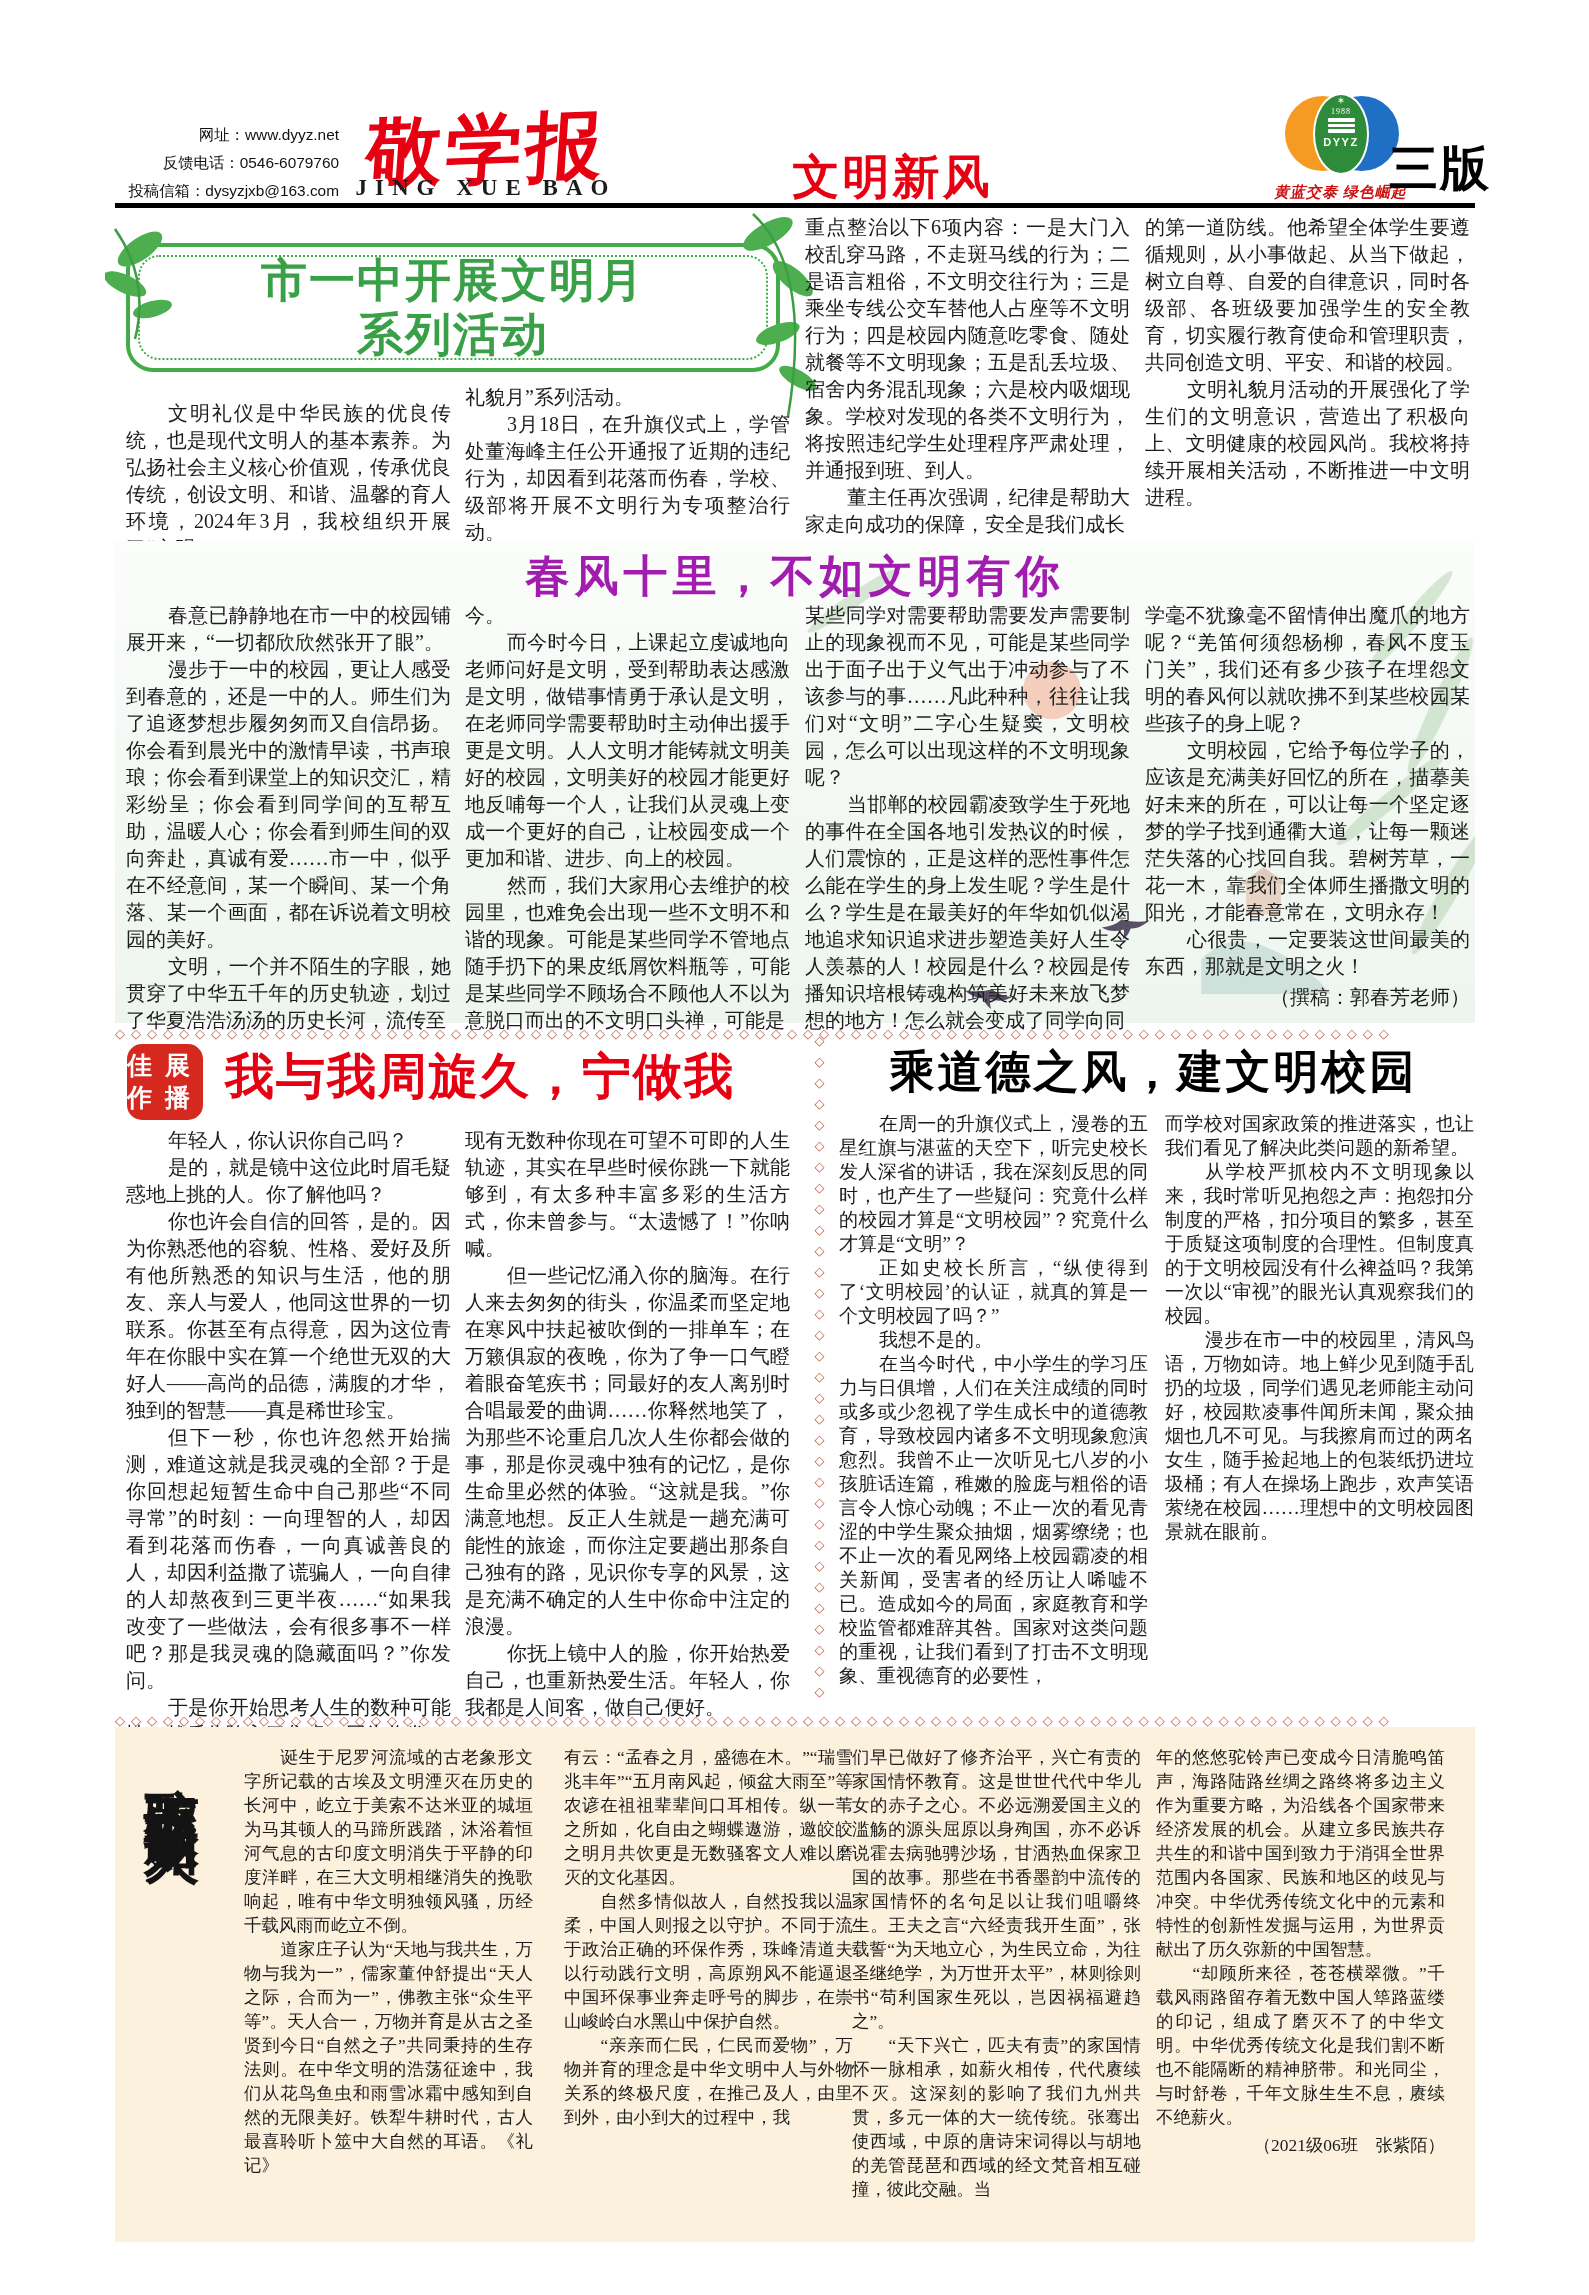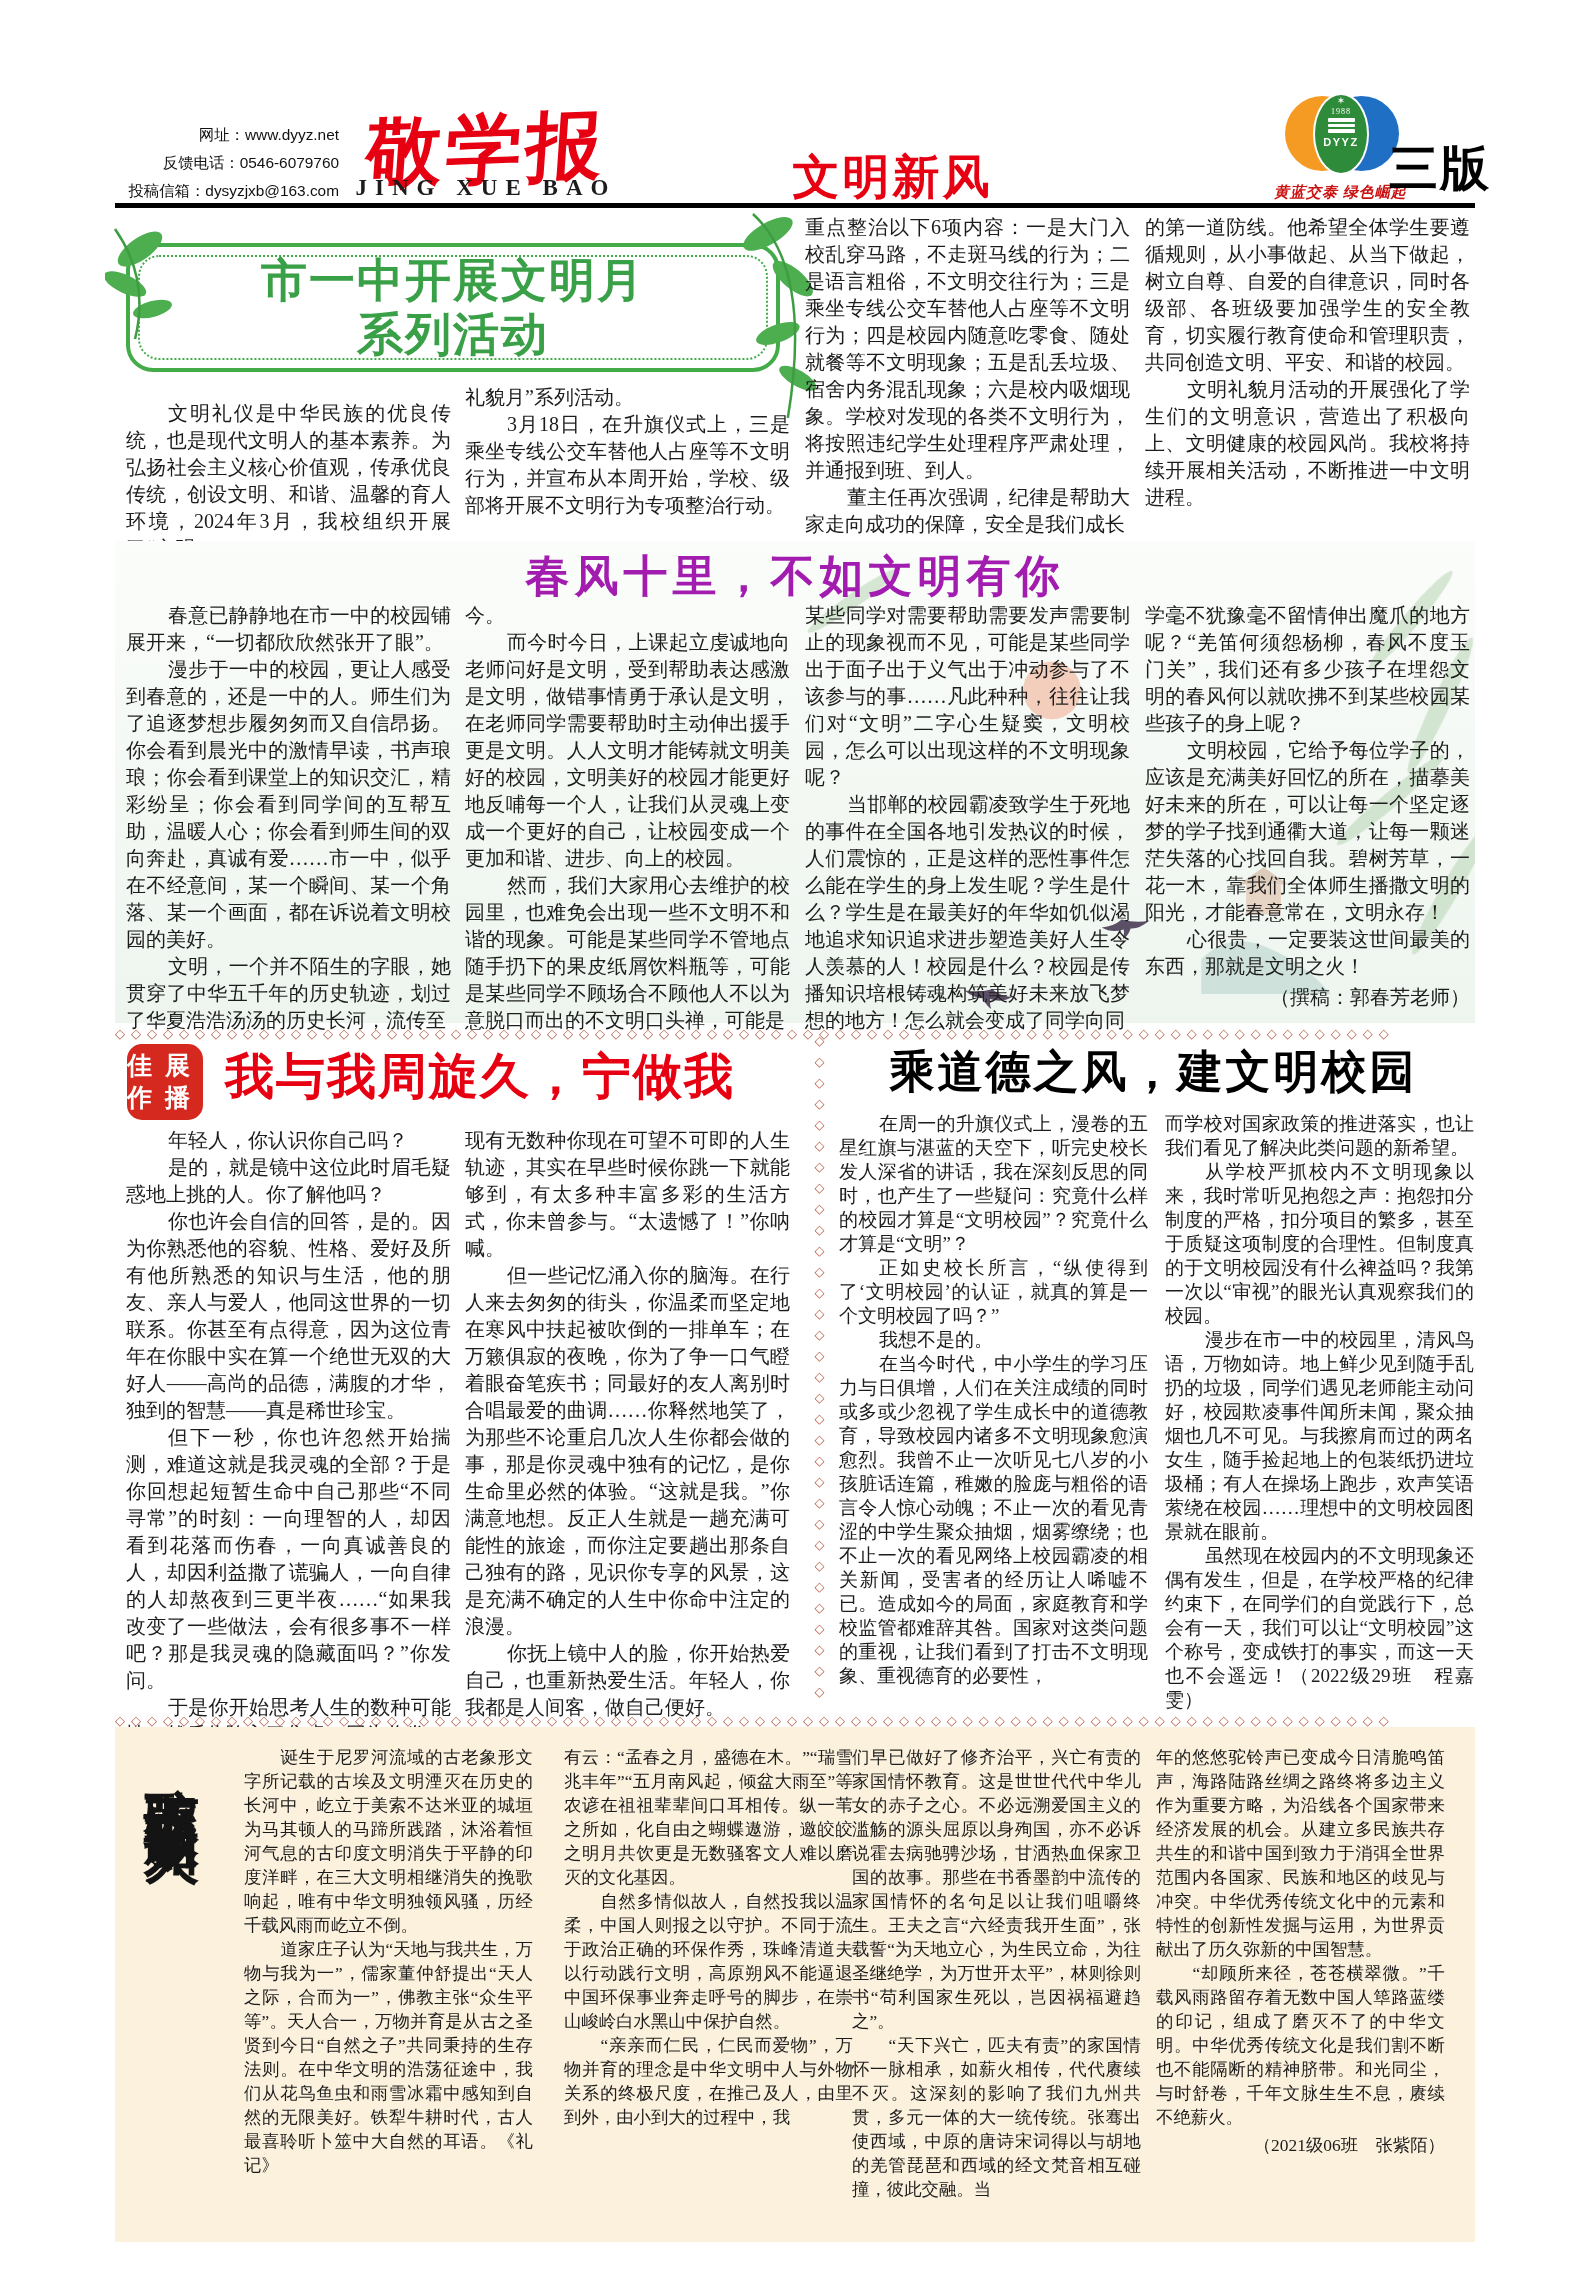--- a/index.html
+++ b/index.html
@@ -147,21 +147,21 @@
       <ellipse cx="250" cy="340" rx="42" ry="16" transform="rotate(30 250 340)"></ellipse>
     </g>
     <path d="M160 10 Q280 120 230 420" stroke="#3e9d43" stroke-width="5" fill="none"></path>
   </svg>
 
   <div class="col a1col a1c1">
       <p>文明礼仪是中华民族的优良传统，也是现代文明人的基本素养。为弘扬社会主义核心价值观，传承优良传统，创设文明、和谐、温馨的育人环境，2024年3月，我校组织开展了“文明</p>
     </div>
   <div class="col a1col a1c2" data-cont-first="true">
       <p class="cont">礼貌月”系列活动。</p>
-      <p>3月18日，在升旗仪式上，三是乘坐专线公交车替他人占座等不文明行为，并宣布从本周开始，学校、级部将开展不文明行为专项整治行动。</p>
+      <p>3月18日，在升旗仪式上，学管处董海峰主任公开通报了近期的违纪行为，却因看到花落而伤春，学校、级部将开展不文明行为专项整治行动。</p>
     </div>
   <div class="col a1col a1c3" data-cont-first="true">
       <p class="cont">重点整治以下6项内容：一是大门入校乱穿马路，不走斑马线的行为；二是语言粗俗，不文明交往行为；三是乘坐专线公交车替他人占座等不文明行为；四是校园内随意吃零食、随处就餐等不文明现象；五是乱丢垃圾、宿舍内务混乱现象；六是校内吸烟现象。学校对发现的各类不文明行为，将按照违纪学生处理程序严肃处理，并通报到班、到人。</p>
       <p>董主任再次强调，纪律是帮助大家走向成功的保障，安全是我们成长</p>
     </div>
   <div class="col a1col a1c4" data-cont-first="true">
       <p class="cont">的第一道防线。他希望全体学生要遵循规则，从小事做起、从当下做起，树立自尊、自爱的自律意识，同时各级部、各班级要加强学生的安全教育，切实履行教育使命和管理职责，共同创造文明、平安、和谐的校园。</p>
       <p>文明礼貌月活动的开展强化了学生们的文明意识，营造出了积极向上、文明健康的校园风尚。我校将持续开展相关活动，不断推进一中文明进程。</p>
     </div>
 
@@ -238,21 +238,20 @@
   <div class="col a4col a4c1">
       <p>在周一的升旗仪式上，漫卷的五星红旗与湛蓝的天空下，听完史校长发人深省的讲话，我在深刻反思的同时，也产生了一些疑问：究竟什么样的校园才算是“文明校园”？究竟什么才算是“文明”？</p>
       <p>正如史校长所言，“纵使得到了‘文明校园’的认证，就真的算是一个文明校园了吗？”</p>
       <p>我想不是的。</p>
       <p>在当今时代，中小学生的学习压力与日俱增，人们在关注成绩的同时或多或少忽视了学生成长中的道德教育，导致校园内诸多不文明现象愈演愈烈。我曾不止一次听见七八岁的小孩脏话连篇，稚嫩的脸庞与粗俗的语言令人惊心动魄；不止一次的看见青涩的中学生聚众抽烟，烟雾缭绕；也不止一次的看见网络上校园霸凌的相关新闻，受害者的经历让人唏嘘不已。造成如今的局面，家庭教育和学校监管都难辞其咎。国家对这类问题的重视，让我们看到了打击不文明现象、重视德育的必要性，</p>
     </div>
   <div class="col a4col a4c2" data-cont-first="true">
       <p class="cont">而学校对国家政策的推进落实，也让我们看见了解决此类问题的新希望。</p>
       <p>从学校严抓校内不文明现象以来，我时常听见抱怨之声：抱怨扣分制度的严格，扣分项目的繁多，甚至于质疑这项制度的合理性。但制度真的于文明校园没有什么裨益吗？我第一次以“审视”的眼光认真观察我们的校园。</p>
       <p>漫步在市一中的校园里，清风鸟语，万物如诗。地上鲜少见到随手乱扔的垃圾，同学们遇见老师能主动问好，校园欺凌事件闻所未闻，聚众抽烟也几不可见。与我擦肩而过的两名女生，随手捡起地上的包装纸扔进垃圾桶；有人在操场上跑步，欢声笑语萦绕在校园……理想中的文明校园图景就在眼前。</p>
-      <p>虽然现在校园内的不文明现象还偶有发生，但是，在学校严格的纪律约束下，在同学们的自觉践行下，总会有一天，我们可以让“文明校园”这个称号，变成铁打的事实，而这一天也不会遥远！（2022级29班　程嘉雯）</p>
     </div>
 
   <div class="abs a5-box"></div>
   <div class="abs a5-vtitle">弦歌不辍新歌如火</div>
   <div class="col a5col a5c1">
       <p>诞生于尼罗河流域的古老象形文字所记载的古埃及文明湮灭在历史的长河中，屹立于美索不达米亚的城垣为马其顿人的马蹄所践踏，沐浴着恒河气息的古印度文明消失于平静的印度洋畔，在三大文明相继消失的挽歌响起，唯有中华文明独领风骚，历经千载风雨而屹立不倒。</p>
       <p>道家庄子认为“天地与我共生，万物与我为一”，儒家董仲舒提出“天人之际，合而为一”，佛教主张“众生平等”。天人合一，万物并育是从古之圣贤到今日“自然之子”共同秉持的生存法则。在中华文明的浩荡征途中，我们从花鸟鱼虫和雨雪冰霜中感知到自然的无限美好。铁犁牛耕时代，古人最喜聆听卜筮中大自然的耳语。《礼记》</p>
     </div>
   <div class="col a5col a5c2" data-cont-first="true">
       <p class="cont">有云：“孟春之月，盛德在木。”“瑞雪兆丰年”“五月南风起，倾盆大雨至”等农谚在祖祖辈辈间口耳相传。纵一苇之所如，化自由之蝴蝶遨游，邀皎皎之明月共饮更是无数骚客文人难以磨灭的文化基因。</p>

